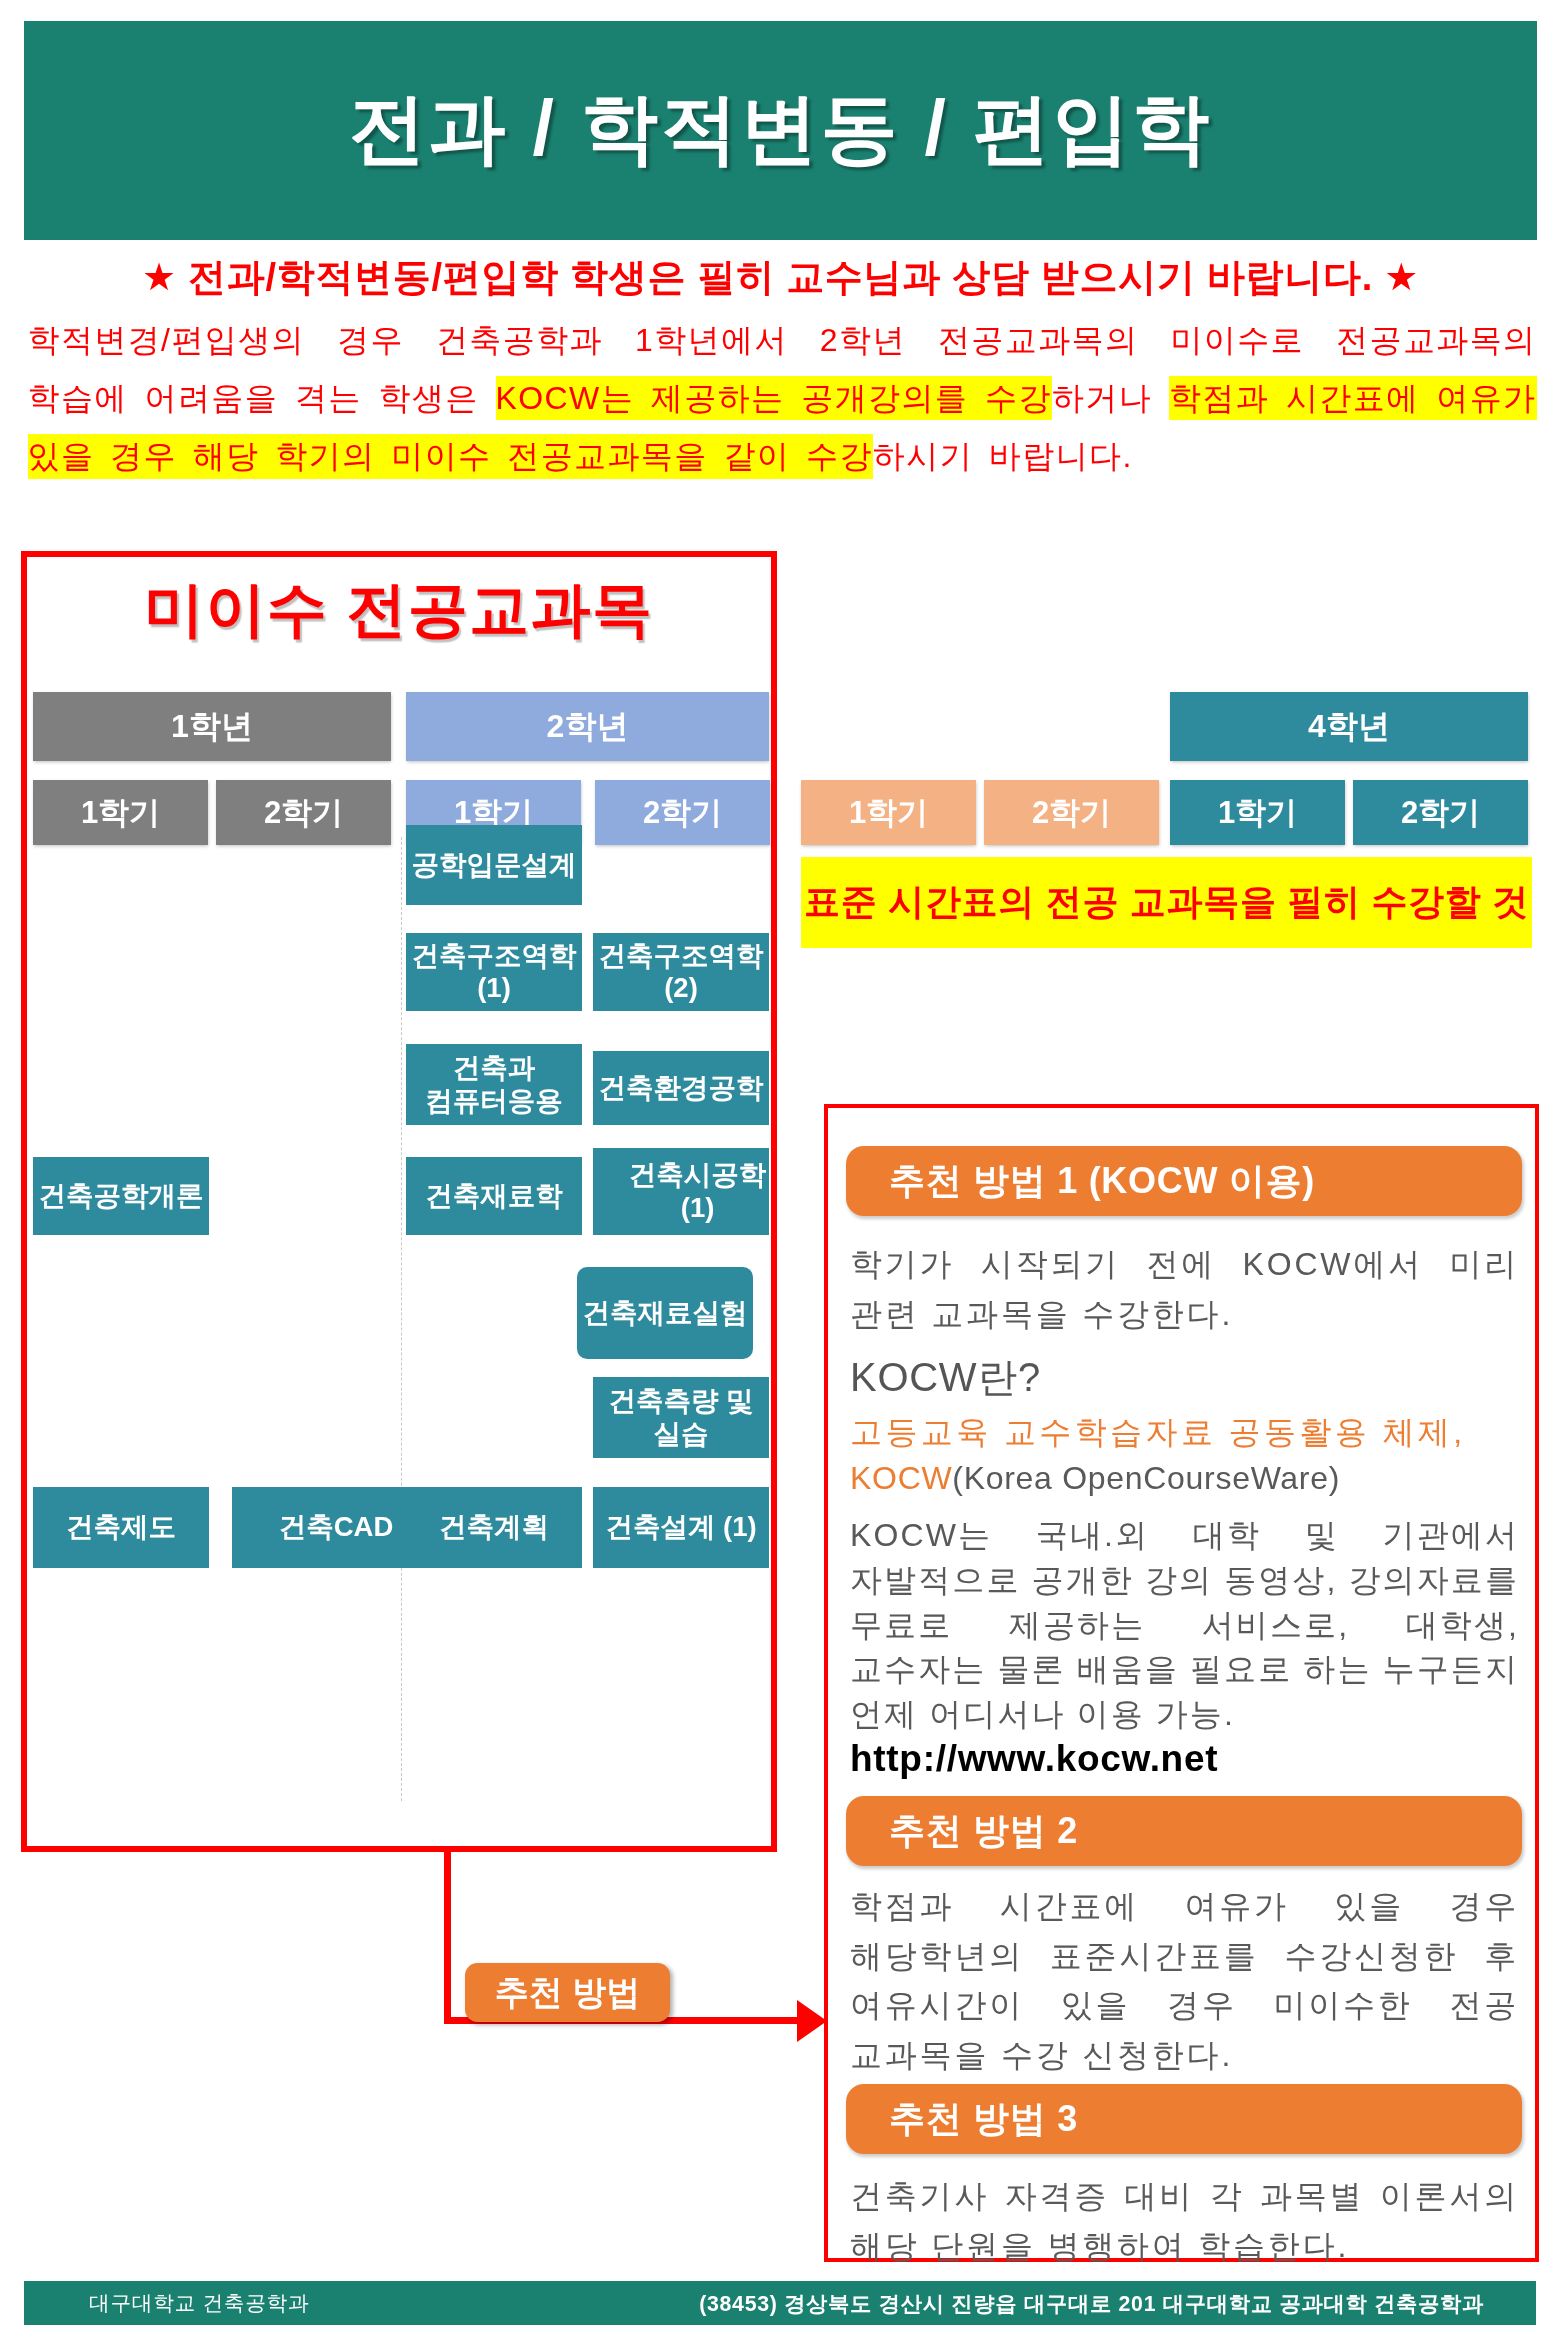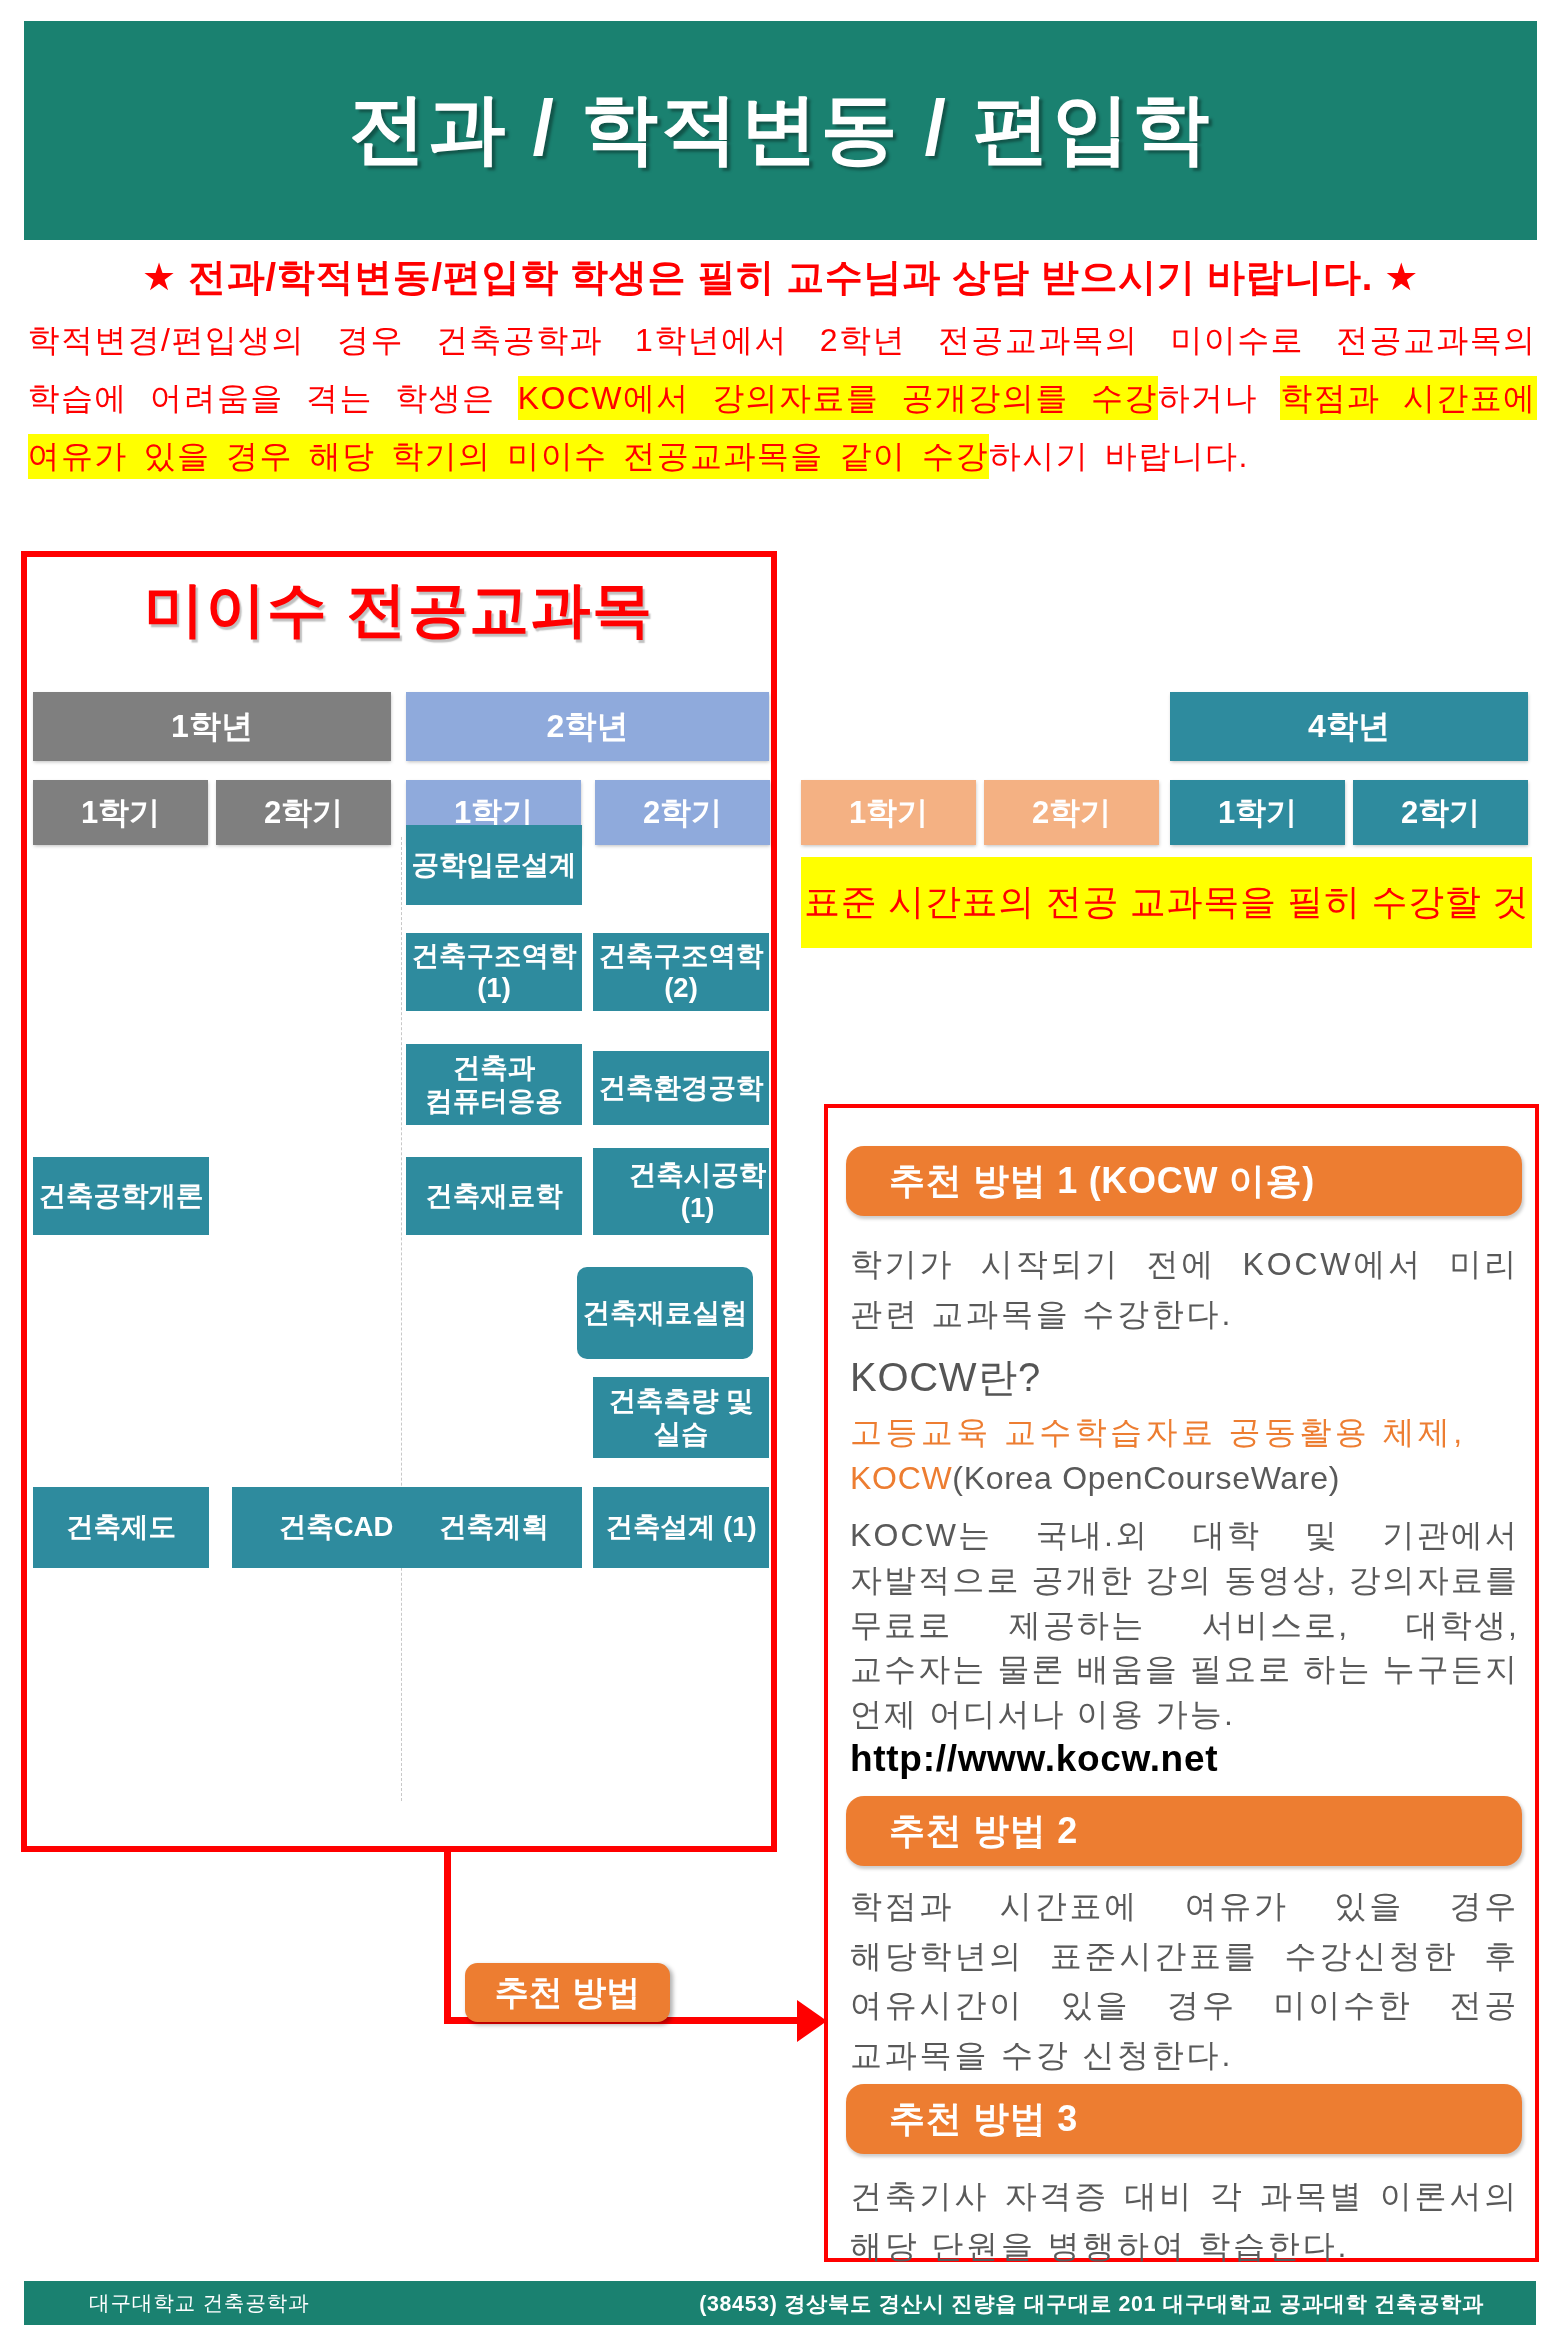--- a/index.html
+++ b/index.html
@@ -55,21 +55,21 @@
     border-left:1.4px dashed #c8c8c8;}
 
   .course{position:absolute;background:var(--teal-course);color:#ffffff;
     font-size:27.5px;font-weight:700;line-height:1.18;text-align:center;
     display:flex;align-items:center;justify-content:center;padding:2.8px 6.9px;
     word-break:keep-all;}
 
   
   .yellow-note{position:absolute;left:801px;top:857px;width:731px;height:91px;
     background:var(--highlight);display:flex;align-items:center;justify-content:center;
-    color:var(--red);font-size:36px;font-weight:400;letter-spacing:0.7px;white-space:nowrap;}
+    color:var(--red);font-size:36px;font-weight:700;letter-spacing:0.7px;white-space:nowrap;}
 
   
   .methods-box{position:absolute;left:824px;top:1104px;width:715px;height:1158px;
     border:4.8px solid var(--red);background:#ffffff;}
   .m-header{position:absolute;left:18px;width:676px;height:70px;background:var(--orange);
     border-radius:18px;color:#ffffff;font-size:36px;font-weight:800;
     display:flex;align-items:center;padding-left:43px;letter-spacing:0.7px;
     box-shadow:1.4px 2.1px 3.4px rgba(0,0,0,0.2);}
   .m-body{position:absolute;left:22px;width:669px;color:var(--body-gray);
     font-size:32px;line-height:1.55;letter-spacing:2.8px;text-align:justify;word-break:keep-all;}
@@ -104,21 +104,21 @@
 <body>
 
 <div class="page">
 
   <div class="banner">
     <div class="banner-title">전과 / 학적변동 / 편입학</div>
   </div>
 
   <div class="notice">★ 전과/학적변동/편입학 학생은 필히 교수님과 상담 받으시기 바랍니다. ★</div>
 
-  <div class="intro"><span>학적변경/편입생의 경우 건축공학과 1학년에서 2학년 전공교과목의 미이수로 전공교과목의 학습에 어려움을 격는 학생은 </span><span class="hl">KOCW에서 강의자료를 공개강의를 수강</span><span>하거나 </span><span class="hl">학점과 시간표에 여유가 있을 경우 해당 학기의 미이수 전공교과목을 같이 수강</span><span>하시기 바랍니다.</span></div>
+  <div class="intro"><span>학적변경/편입생의 경우 건축공학과 1학년에서 2학년 전공교과목의 미이수로 전공교과목의 학습에 어려움을 격는 학생은 </span><span class="hl">KOCW는 제공하는 공개강의를 수강</span><span>하거나 </span><span class="hl">학점과 시간표에 여유가 있을 경우 해당 학기의 미이수 전공교과목을 같이 수강</span><span>하시기 바랍니다.</span></div>
 
   <div class="table-box"></div>
   <div class="table-title">미이수 전공교과목</div>
 
   <div class="year-h bg-gray" style="left:33px;width:358px;">1학년</div>
   <div class="year-h bg-blue" style="left:406px;width:363px;">2학년</div>
   <div class="year-h bg-teal" style="left:1170px;width:358px;">4학년</div>
 
   <div class="sem-h bg-gray" style="left:33px;width:175px;">1학기</div>
   <div class="sem-h bg-gray" style="left:216px;width:175px;">2학기</div>

